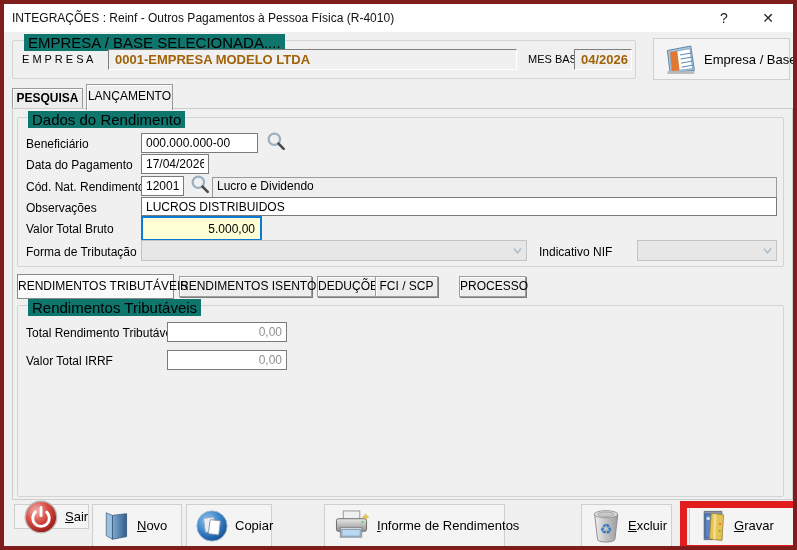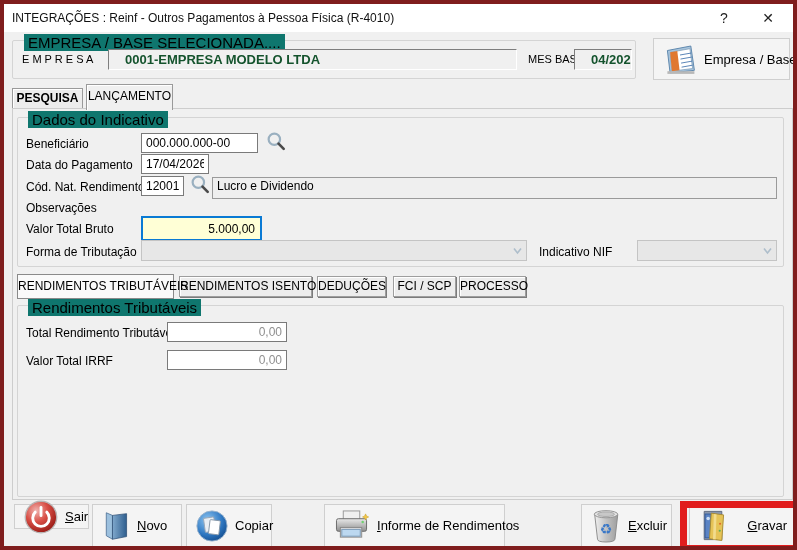--- a/index.html
+++ b/index.html
@@ -22,21 +22,21 @@
   .groupbox { position:absolute; border:1px solid #d4d4d4; border-radius:2px; }
   .legend { position:absolute; background:#0f766e; padding:0 4px; font-size:15px; white-space:nowrap; }
 
   .lbl { position:absolute; font-size:12px; white-space:nowrap; }
 
   
   .sunken {
     position:absolute; background:#f0f0f0;
     border-top:1px solid #7e7e7e; border-left:1px solid #7e7e7e;
     border-bottom:1px solid #ffffff; border-right:1px solid #ffffff;
-    font-weight:bold; color:#14532d; font-size:13px; line-height:19px; padding:0 16px;
+    font-weight:bold; color:#a16207; font-size:13px; line-height:19px; padding:0 6px;
     white-space:nowrap; overflow:hidden;
   }
 
   input.edit {
     position:absolute; background:#ffffff; border:1px solid #7a7a7a;
     font-family:"Liberation Sans", sans-serif; font-size:12px; padding:0 4px; outline:none;
   }
   .ro {
     position:absolute; background:#efefef; border:1px solid #9a9a9a;
     font-size:12px; line-height:17px; padding:0 4px; white-space:nowrap; overflow:hidden;
@@ -126,21 +126,21 @@
     </span>
     <span>Empresa / Base</span>
   </div>
 
   <div class="tab inactive" style="left:8px; top:84px; width:71px;">PESQUISA</div>
   <div class="tab active" style="left:82px; top:80px; width:87px;">LANÇAMENTO</div>
 
   <div class="panel" style="left:8px; top:104px; width:781px; height:392px;"></div>
 
   <div class="groupbox" style="left:13px; top:113px; width:767px; height:150px;"></div>
-  <span class="legend" style="left:24px; top:107px;">Dados do Indicativo</span>
+  <span class="legend" style="left:24px; top:107px;">Dados do Rendimento</span>
 
   <span class="lbl" style="left:22px; top:133px;">Beneficiário</span>
   <input class="edit" style="left: 137px; top: 129px; width: 117px; height: 20px;" value="000.000.000-00">
   <span class="lookup" style="left:261px; top:127px;">
     <svg width="22" height="22" viewBox="0 0 20 20">
       <circle cx="8.5" cy="7.5" r="5.2" fill="none" stroke="#9ab0c0" stroke-width="2"></circle>
       <line x1="12.3" y1="11.5" x2="17" y2="16.3" stroke="#4a4a4a" stroke-width="2.4" stroke-linecap="round"></line>
     </svg>
   </span>
 
@@ -151,41 +151,42 @@
   <input class="edit" style="left: 137px; top: 172px; width: 43px; height: 20px; text-align: center;" value="12001">
   <span class="lookup" style="left:185px; top:170px;">
     <svg width="22" height="22" viewBox="0 0 20 20">
       <circle cx="8.5" cy="7.5" r="5.2" fill="none" stroke="#9ab0c0" stroke-width="2"></circle>
       <line x1="12.3" y1="11.5" x2="17" y2="16.3" stroke="#4a4a4a" stroke-width="2.4" stroke-linecap="round"></line>
     </svg>
   </span>
   <div class="ro" style="left:208px; top:173px; width:565px; height:22px;">Lucro e Dividendo</div>
 
   <span class="lbl" style="left:22px; top:197px;">Observações</span>
+  <input class="edit" style="left: 137px; top: 193px; width: 636px; height: 19px;" value="LUCROS DISTRIBUIDOS">
 
   <span class="lbl" style="left:22px; top:218px;">Valor Total Bruto</span>
   <input class="yellowf" style="left: 137px; top: 212px; width: 121px; height: 25px;" value="5.000,00">
 
   <span class="lbl" style="left:22px; top:241px;text-align:right;">Forma de Tributação</span>
   <div class="combo" style="left:137px; top:236px; width:386px;">
     <svg width="9" height="8" viewBox="0 0 9 8">
         <path d="M1 1.5 L4.5 6 L8 1.5" fill="none" stroke="#aebecb" stroke-width="1.6"></path>
       </svg>
   </div>
   <span class="lbl" style="left:535px; top:241px;">Indicativo NIF</span>
   <div class="combo" style="left:633px; top:236px; width:140px;">
     <svg width="9" height="8" viewBox="0 0 9 8">
         <path d="M1 1.5 L4.5 6 L8 1.5" fill="none" stroke="#aebecb" stroke-width="1.6"></path>
       </svg>
   </div>
 
   <div class="sbt active" style="left:13px; top:270px; width:157px; height:25px;">RENDIMENTOS TRIBUTÁVEIS</div>
   <div class="sbt" style="left:175px; top:272px; width:133px; height:21px;">RENDIMENTOS ISENTOS</div>
   <div class="sbt" style="left:313px; top:272px; width:69px; height:21px;">DEDUÇÕES</div>
-  <div class="sbt" style="left:389px; top:272px; width:63px; height:21px;">FCI / SCP</div>
+  <div class="sbt" style="left:371px; top:272px; width:63px; height:21px;">FCI / SCP</div>
   <div class="sbt" style="left:455px; top:272px; width:67px; height:21px;">PROCESSO</div>
 
   <div class="groupbox" style="left:13px; top:301px; width:767px; height:192px;"></div>
   <span class="legend" style="left:24px; top:295px;">Rendimentos Tributáveis</span>
 
   <span class="lbl" style="left:22px; top:322px;">Total Rendimento Tributável</span>
   <input class="edit num" style="left: 163px; top: 318px; width: 120px; height: 20px;" value="0,00">
 
   <span class="lbl" style="left:22px; top:350px;">Valor Total IRRF</span>
   <input class="edit num" style="left: 163px; top: 346px; width: 120px; height: 20px;" value="0,00">
@@ -278,21 +279,21 @@
           </defs>
         <path d="M5 8 L8 34 Q8 37 17 37 Q26 37 26.5 34 L29.5 8 Z" fill="url(#tg)" stroke="#8a8a8a"></path>
         <ellipse cx="17" cy="7.5" rx="12.5" ry="3.8" fill="#e4e4e4" stroke="#909090"></ellipse>
         <ellipse cx="17" cy="7.5" rx="9" ry="2.4" fill="#c8c8c8" stroke="#a8a8a8"></ellipse>
         <text x="17" y="28" font-size="15" text-anchor="middle" fill="#3a78c8" font-family="DejaVu Sans, sans-serif">♻</text>
       </svg>
     </span>
     <span><span class="u">E</span><span>xcluir</span></span>
   </div>
 
-  <div class="bigbtn" style="left:685px; top:500px; width:107px; height:43px;justify-content:space-between;">
+  <div class="bigbtn" style="left:685px; top:500px; width:107px; height:43px;">
     <span class="ic">
       <svg width="30" height="37" viewBox="0 0 34 40">
         <polygon points="7,4 27,4 27,36 7,36" fill="#8a97ad" stroke="#5a6478"></polygon>
         <rect x="8" y="7" width="7" height="27" fill="#5b84c4" stroke="#31599a"></rect>
         <circle cx="11.5" cy="12" r="2" fill="#cfe0f4"></circle>
         <polygon points="15,6 29,8 27,37 13,35" fill="#e6c356" stroke="#a5882e"></polygon>
         <polygon points="18,7 21,7.4 20,36 17,35.7" fill="#f2dc8e"></polygon>
         <circle cx="25" cy="18" r="1.2" fill="#e06a2a"></circle>
         <circle cx="24.6" cy="26" r="1.2" fill="#58b058"></circle>
       </svg>

